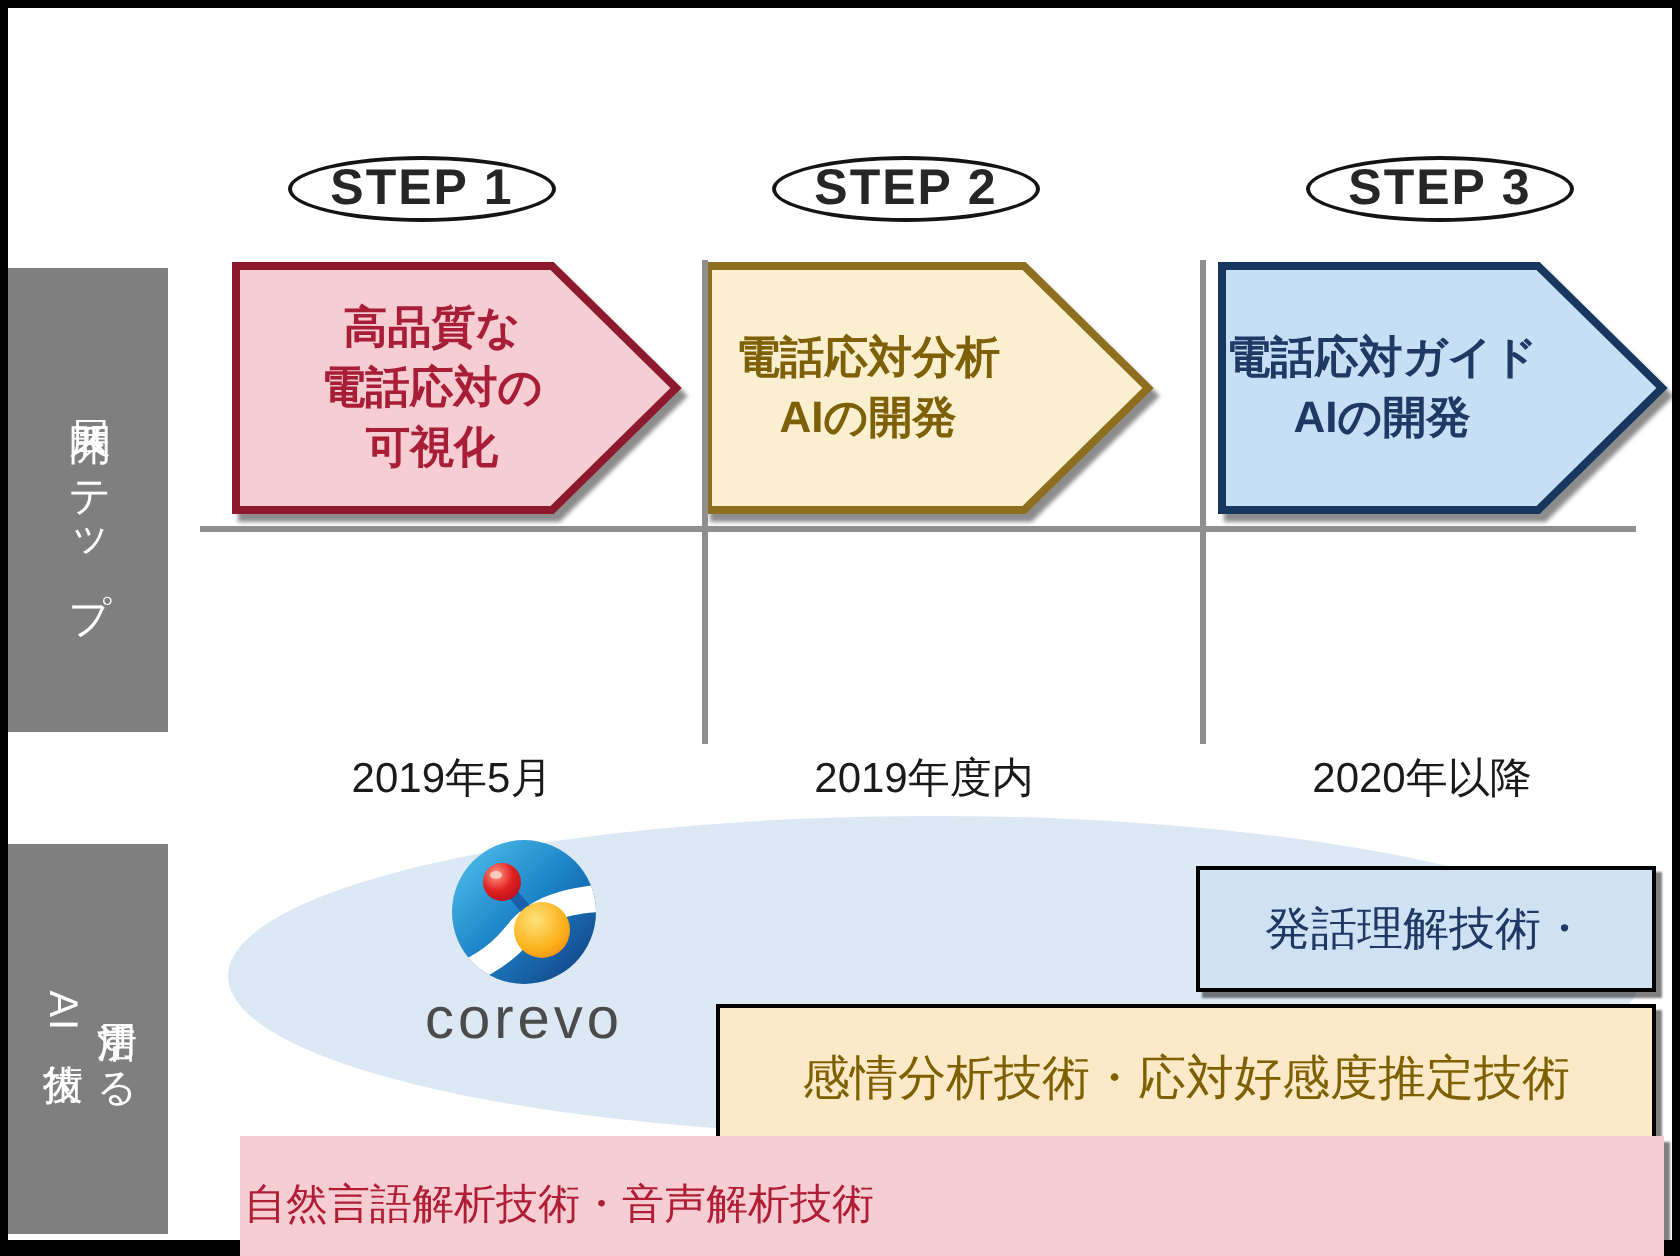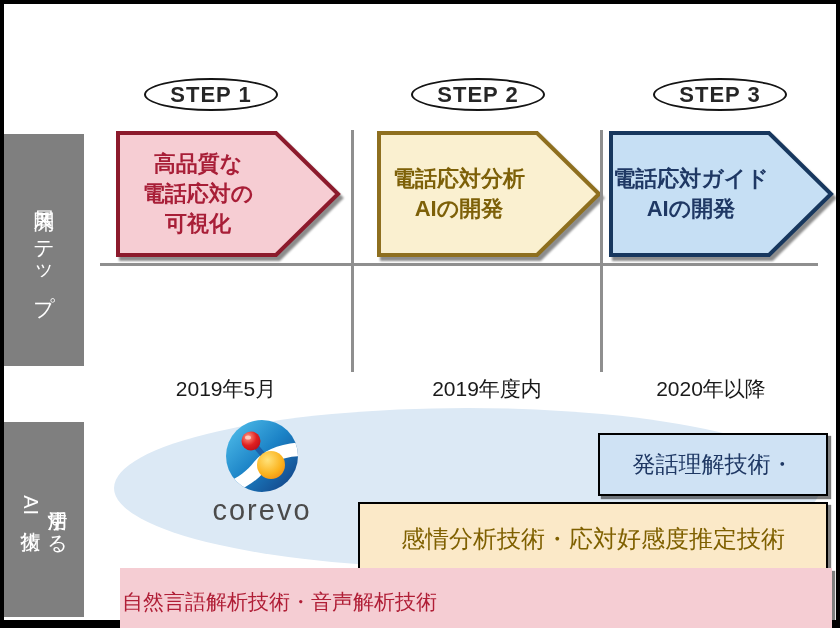--- a/index.html
+++ b/index.html
@@ -9,33 +9,33 @@
   }
   *{margin:0;padding:0;box-sizing:border-box;}
   body{width:840px;height:628px;overflow:hidden;background:#fff;
        font-family:"Liberation Sans","DejaVu Sans",sans-serif;}
   .canvas{position:relative;width:840px;height:628px;background:var(--canvas-bg);
           border:4px solid var(--frame);border-bottom-width:8px;}
   .title{position:absolute;left:126px;top:2px;width:640px;text-align:center;
          font-size:33px;font-weight:bold;color:var(--title-text);letter-spacing:0.5px;white-space:nowrap;}
   
   .step-col{position:absolute;top:74px;height:330px;}
-  .col-0{left:96px;width:252px;} .col-1{left:359px;width:248px;} .col-2{left:596px;width:222px;}
+  .col-0{left:96px;width:252px;} .col-1{left:334px;width:248px;} .col-2{left:596px;width:222px;}
   .badge{position:absolute;top:0;width:134px;height:33px;border-radius:50%;
          border:2.5px solid var(--badge-border);display:flex;align-items:center;justify-content:center;
-         font-size:22px;font-weight:bold;letter-spacing:1px;color:var(--badge-text);}
+         font-size:25px;font-weight:bold;letter-spacing:1px;color:var(--badge-text);}
   .col-0 .badge{left:44px;} .col-1 .badge{left:48px;} .col-2 .badge{left:53px;}
   .arrow{position:absolute;top:52px;width:226px;height:128px;
          filter:drop-shadow(3px 4px 1px rgba(0,0,0,0.45));}
   .col-0 .arrow{left:15px;} .col-1 .arrow{left:13px;} .col-2 .arrow{left:8px;}
   .arrow polygon{fill:var(--fill,#eee);stroke:var(--border,#333);stroke-width:4;stroke-linejoin:miter;}
   .arrow-label{position:absolute;top:52px;height:128px;width:166px;display:flex;flex-direction:column;
                align-items:center;justify-content:center;color:var(--text,#333);
                font-size:22px;font-weight:bold;line-height:30px;text-align:center;white-space:nowrap;}
-  .col-0 .arrow-label{left:15px;} .col-1 .arrow-label{left:13px;} .col-2 .arrow-label{left:8px;}
+  .col-0 .arrow-label{left:33px;} .col-1 .arrow-label{left:13px;} .col-2 .arrow-label{left:8px;}
   .arrow-label span{display:block;}
   .date{position:absolute;top:297px;left:0;right:0;text-align:center;
         font-size:21px;color:var(--date-text);white-space:nowrap;}
   
   .hline{position:absolute;left:96px;top:259px;width:718px;height:3px;background:var(--line);}
   .vline{position:absolute;top:126px;width:3px;height:242px;background:var(--line);}
   .vline-1{left:347px;} .vline-2{left:596px;}
   
   .side-box{position:absolute;left:0;width:80px;background:var(--sidebar-bg);}
   .side-top{top:130px;height:232px;}

